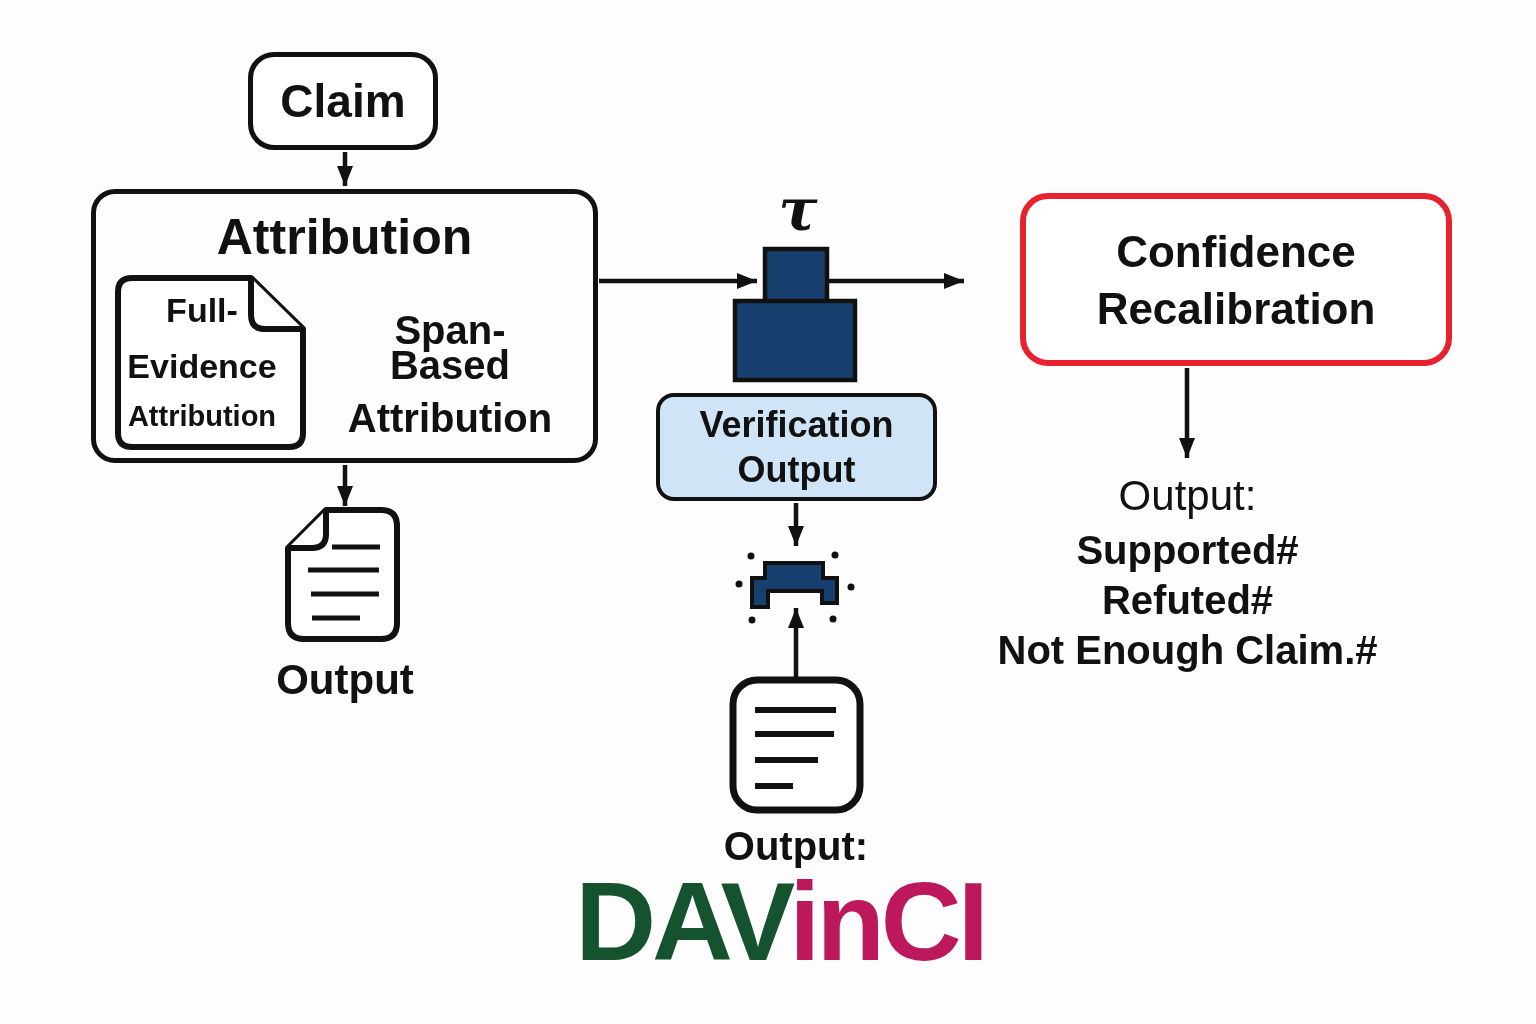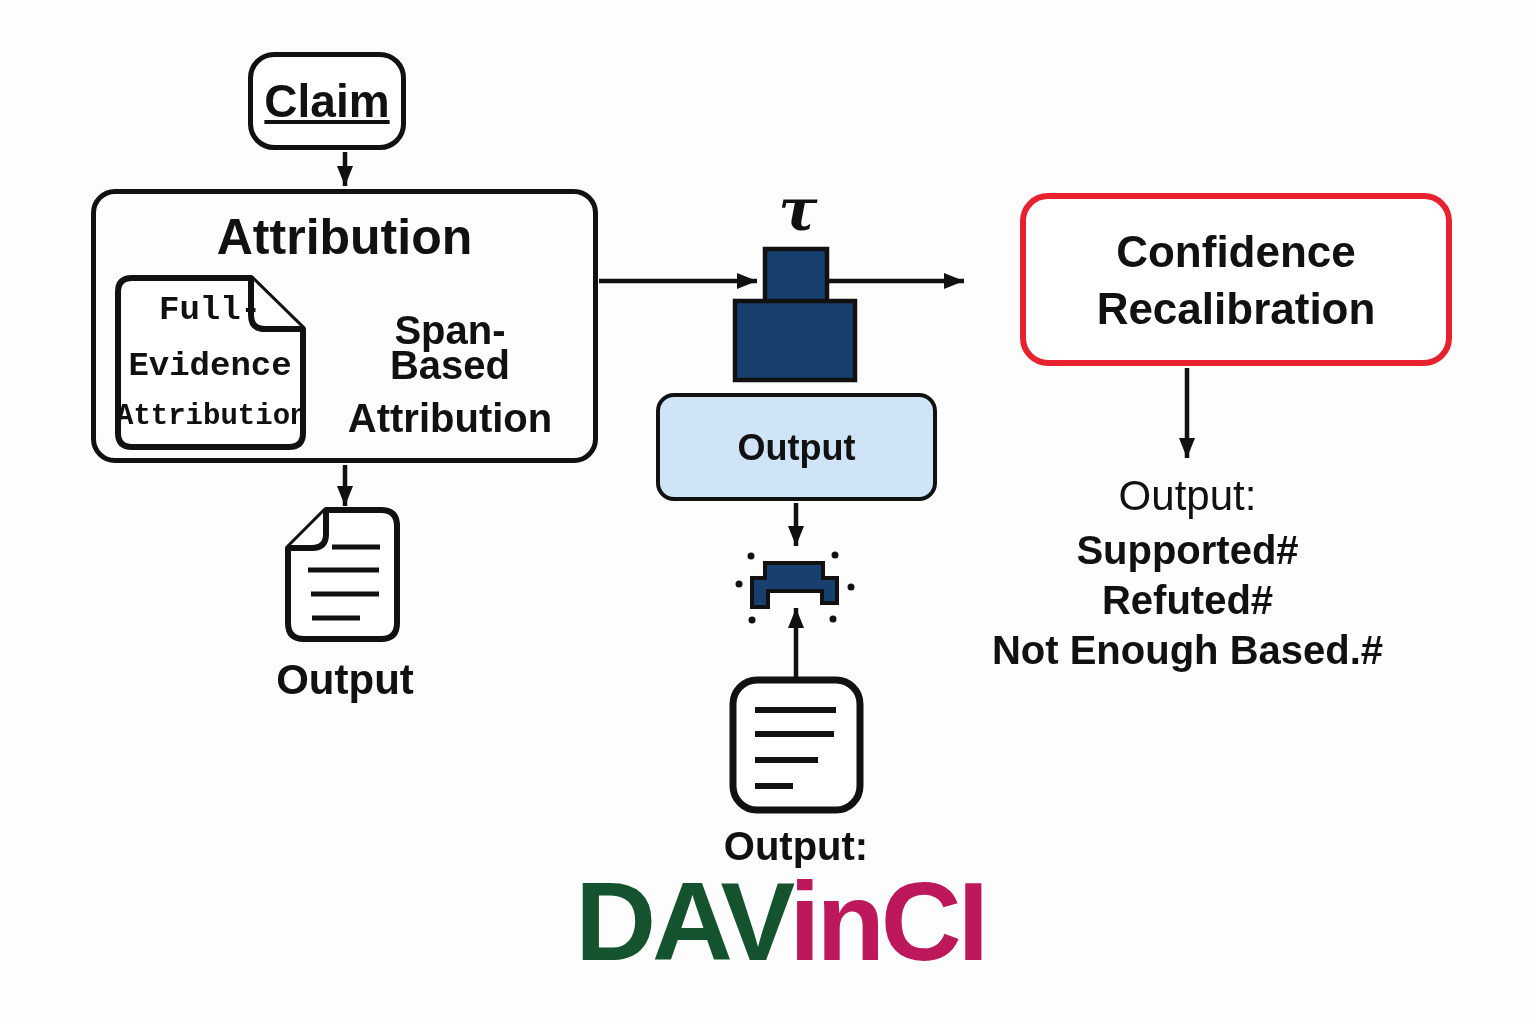--- a/index.html
+++ b/index.html
@@ -3,26 +3,26 @@
 <meta charset="utf-8">
 <style>
   html,body{margin:0;padding:0;background:#ffffff;}
   #canvas{
     position:relative;width:1536px;height:1024px;background:#fdfdfd;overflow:hidden;
     font-family:"Liberation Sans","DejaVu Sans",sans-serif;color:#111;
   }
   #shapes{position:absolute;left:0;top:0;width:1536px;height:1024px;}
   .box{position:absolute;box-sizing:border-box;background:#ffffff;}
   .lbl{position:absolute;text-align:center;font-weight:bold;color:#111;white-space:nowrap;}
-  .claim-box{left:248px;top:52px;width:158px;height:98px;border:5px solid #111;border-radius:26px;
-    display:flex;align-items:center;justify-content:center;font-size:46px;font-weight:bold;text-decoration:underline;}
+  .claim-box{left:248px;top:52px;width:190px;height:98px;border:5px solid #111;border-radius:26px;
+    display:flex;align-items:center;justify-content:center;font-size:46px;font-weight:bold;}
   .attr-box{left:91px;top:189px;width:507px;height:274px;border:5px solid #111;border-radius:24px;background:transparent;}
   .attr-title{left:91px;top:208px;width:507px;font-size:50px;}
   .span-line{left:320px;width:260px;font-size:40px;}
-  .fe-line{left:116px;width:188px;font-family:Liberation Mono, monospace;}
+  .fe-line{left:108px;width:188px;}
   .out-left{left:245px;top:656px;width:200px;font-size:42px;}
   .tau{left:763px;top:176px;width:70px;font-size:58px;font-weight:bold;font-style:italic;
     font-family:"DejaVu Serif",serif;}
   .verif-box{left:656px;top:393px;width:281px;height:108px;background:#cfe4f6;border:4px solid #111;
     border-radius:18px;display:flex;flex-direction:column;align-items:center;justify-content:center;
     font-size:36px;font-weight:bold;line-height:45px;}
   .out-bottom{left:700px;top:824px;width:192px;font-size:40px;}
   .logo{left:540px;top:862px;width:480px;font-size:112px;line-height:120px;font-weight:bold;
     letter-spacing:-4px;text-align:center;}
   .logo .dav{color:#14532d;}
@@ -104,32 +104,33 @@
 
   <div class="lbl span-line" style="top:290px;margin-top:18px;">Span-</div>
   <div class="lbl span-line" style="top:343px;">Based</div>
   <div class="lbl span-line" style="top:396px;">Attribution</div>
 
   <div class="lbl out-left">Output</div>
 
   <div class="lbl tau">τ</div>
 
   <div class="box verif-box">
+    <span>Verification</span>
     <span>Output</span>
   </div>
 
   <div class="lbl out-bottom">Output:</div>
 
   <div class="lbl logo">
     <span class="dav">DAV</span><span class="inci">inCI</span>
   </div>
 
   <div class="box conf-box">
     <span>Confidence</span>
     <span>Recalibration</span>
   </div>
 
   <div class="lbl final-head">Output:</div>
   <div class="lbl final-item" style="top:528px;">Supported#</div>
   <div class="lbl final-item" style="top:578px;">Refuted#</div>
-  <div class="lbl final-item" style="top:628px;">Not Enough Based.#</div>
+  <div class="lbl final-item" style="top:628px;">Not Enough Claim.#</div>
 
 </div>
 
 </body></html>

